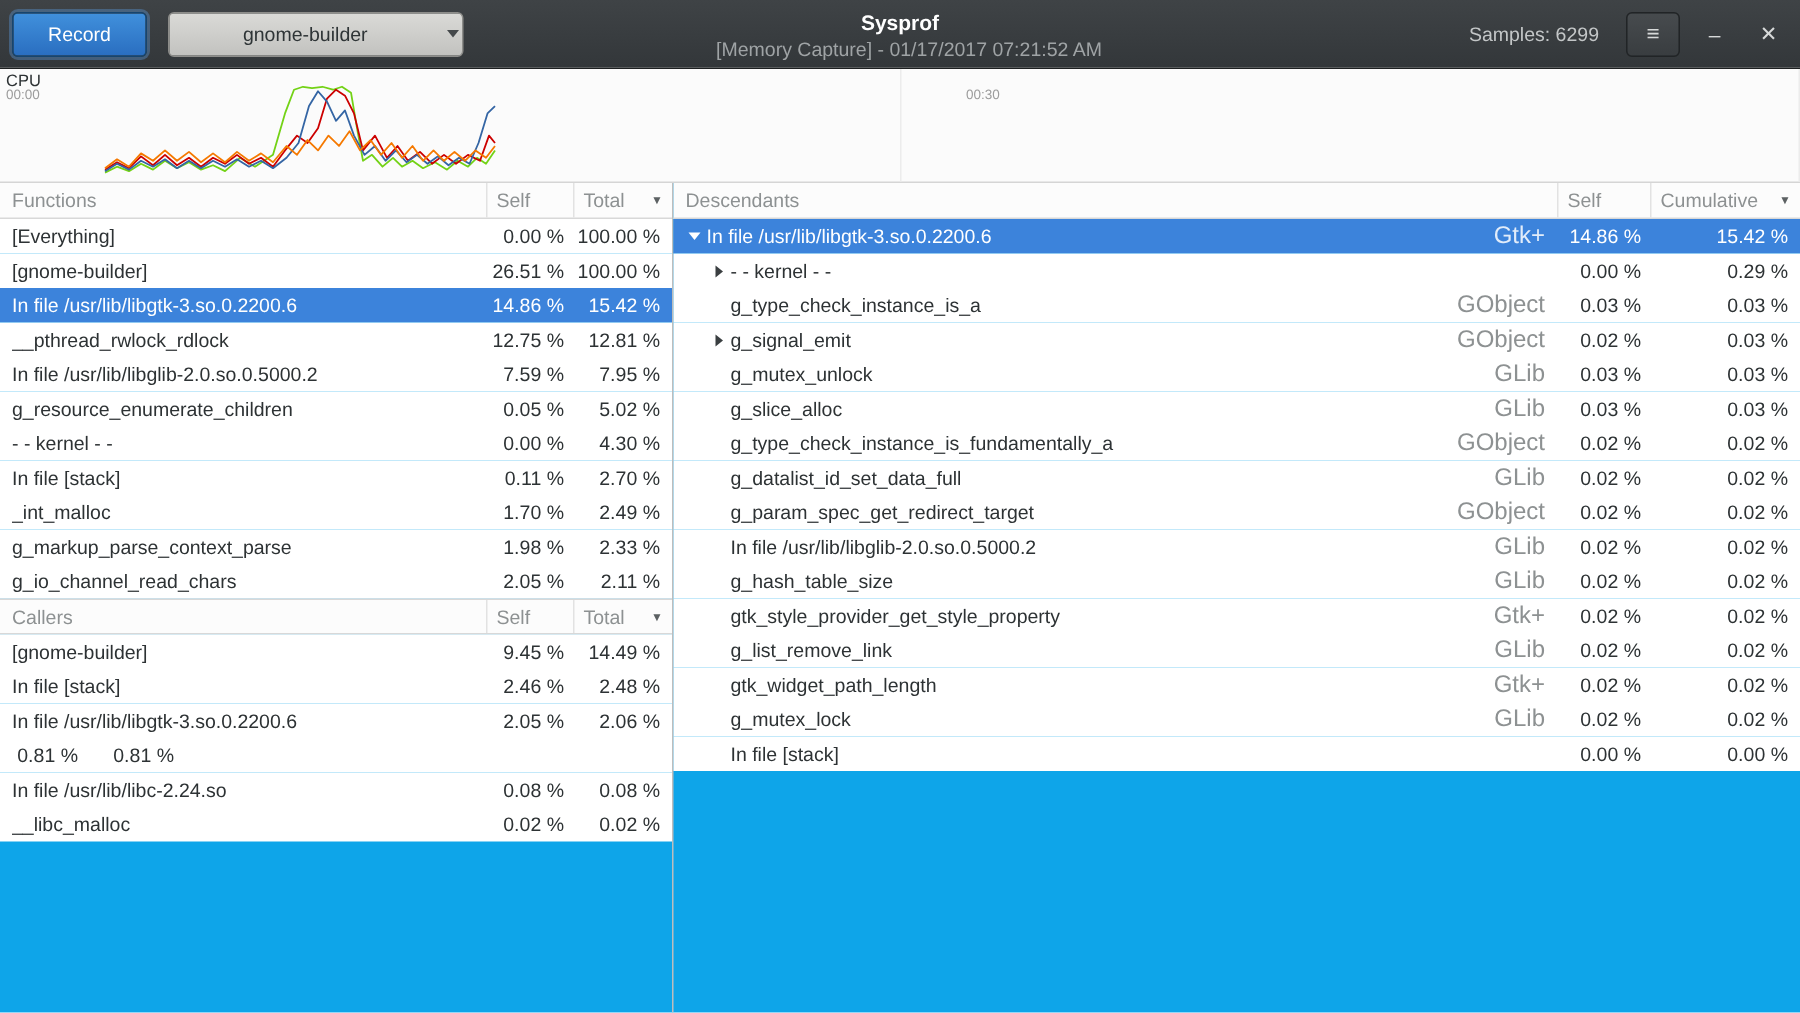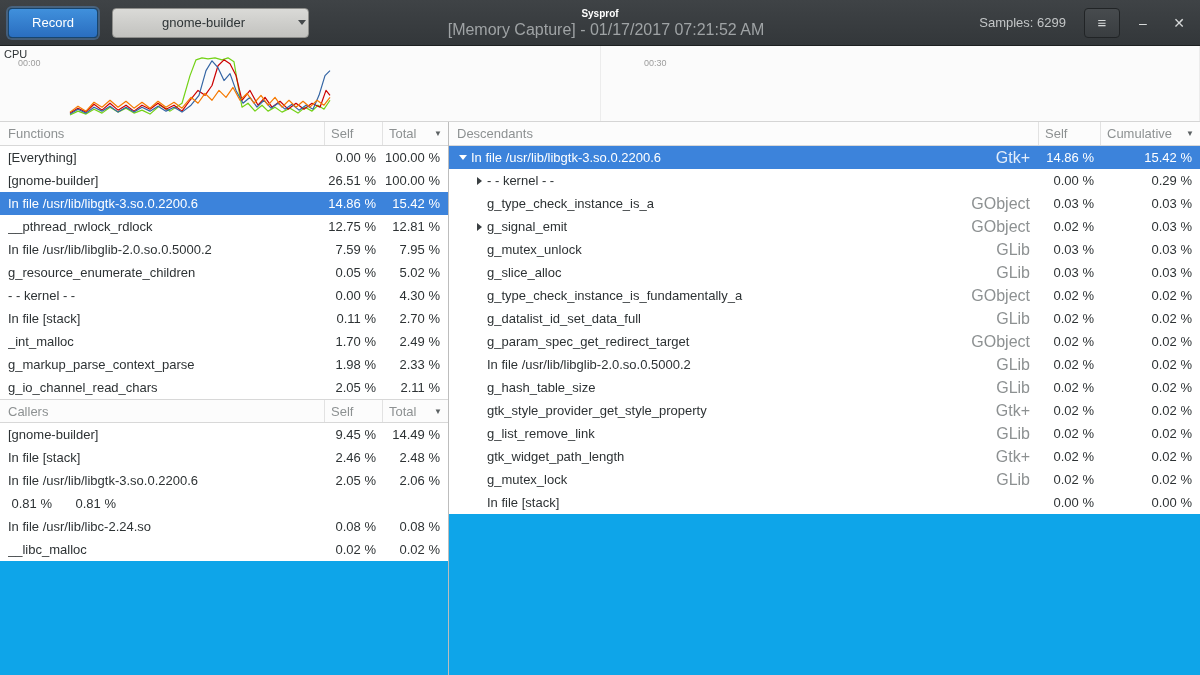--- a/index.html
+++ b/index.html
@@ -13,36 +13,36 @@
     background:linear-gradient(to bottom,#4090dc,#2a6ec0); border:1px solid #17456e;
     box-shadow:0 0 0 2px rgba(90,150,215,.40); color:#fff; display:flex; align-items:center; justify-content:center; margin-right:14px; }
   .btn-proc { width:197px; height:30px; border-radius:4px;
     background:linear-gradient(to bottom,#dadad7,#c2c2bf); border:1px solid #8d8d8a;
     color:#2e3436; display:flex; align-items:center; padding:0 2px; }
   .btn-proc .lbl { flex:1; text-align:center; }
   .caret { width:0; height:0; border-left:4px solid transparent; border-right:4px solid transparent;
     border-top:5px solid #45494b; margin-left:6px; }
   .titles { position:absolute; left:0; right:0; top:0; height:46px; display:flex; flex-direction:column;
     align-items:center; justify-content:center; pointer-events:none; }
-  .title { color:#fff; font-weight:bold; font-size:10px; }
-  .subtitle { color:#9fa3a5; font-size:16px; margin-top:2px;margin-left:12px; }
+  .title { color:#fff; font-weight:bold; font-size:14px; }
+  .subtitle { color:#9fa3a5; font-size:13px; margin-top:2px;margin-left:12px; }
   .hdr-right { margin-left:auto; display:flex; align-items:center; gap:10px; }
   .samples { color:#c3c6c7; margin-right:8px; }
   .btn-menu { width:36px; height:30px; border-radius:4px;
     background:linear-gradient(to bottom,#474b4e,#393d40); border:1px solid #212426;
     color:#d7d9d9; display:flex; align-items:center; justify-content:center; font-size:15px; }
   .winbtn { width:26px; height:26px; display:flex; align-items:center; justify-content:center;
     color:#d7d9d9; font-size:14px; }
 
   
   .cpu-area { height:76px; background:#fbfbfb; border-bottom:1px solid #d5d5d5; position:relative; }
   .cpu-area svg { position:absolute; left:0; top:0; width:100%; height:100%; }
   .cpu-label { position:absolute; left:4px; top:2px; font-size:11px; color:#2d3234; z-index:2; }
   .tlabel { position:absolute; top:12px; font-size:9px; color:#9c9c9c; z-index:2; }
-  .t0 { left:18px; } .t1 { left:50%;padding-left:44px; }
+  .t0 { left:4px; } .t1 { left:50%;padding-left:44px; }
   .gridline { position:absolute; top:0; bottom:0; width:1px; background:#ececec; }
 
   
   .content { display:flex; height:553px; background:#0ea5e9; }
   .left  { width:449px; border-right:1px solid #bdbdbd; display:flex; flex-direction:column; }
   .right { flex:1; display:flex; flex-direction:column; }
 
   .thead { height:24px; flex:none; display:flex; align-items:stretch; background:#fcfcfc;
     border-bottom:1px solid #d8d8d8; color:#8d9192; }
   .thead.mid { border-top:1px solid #d8d8d8; }

